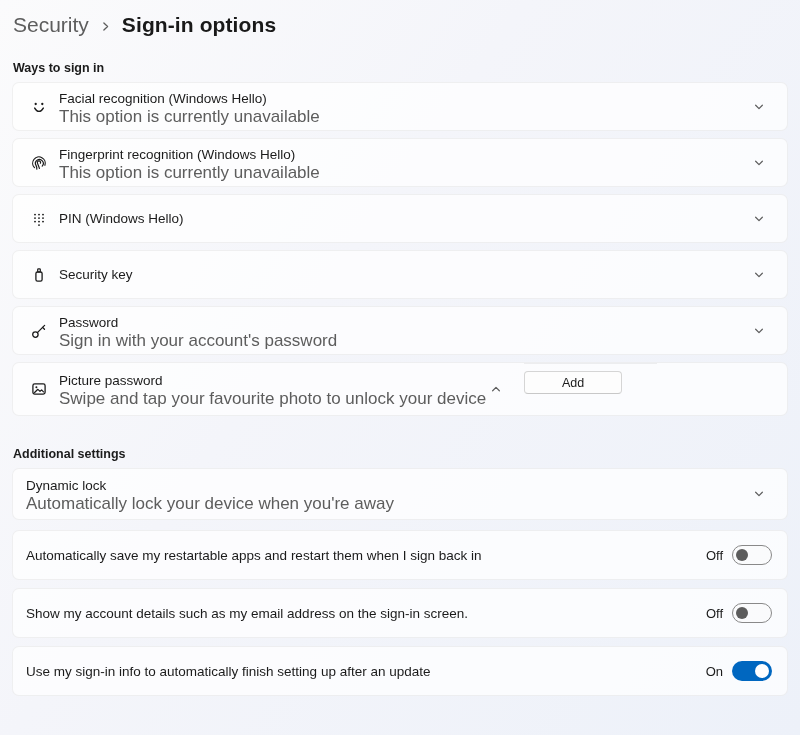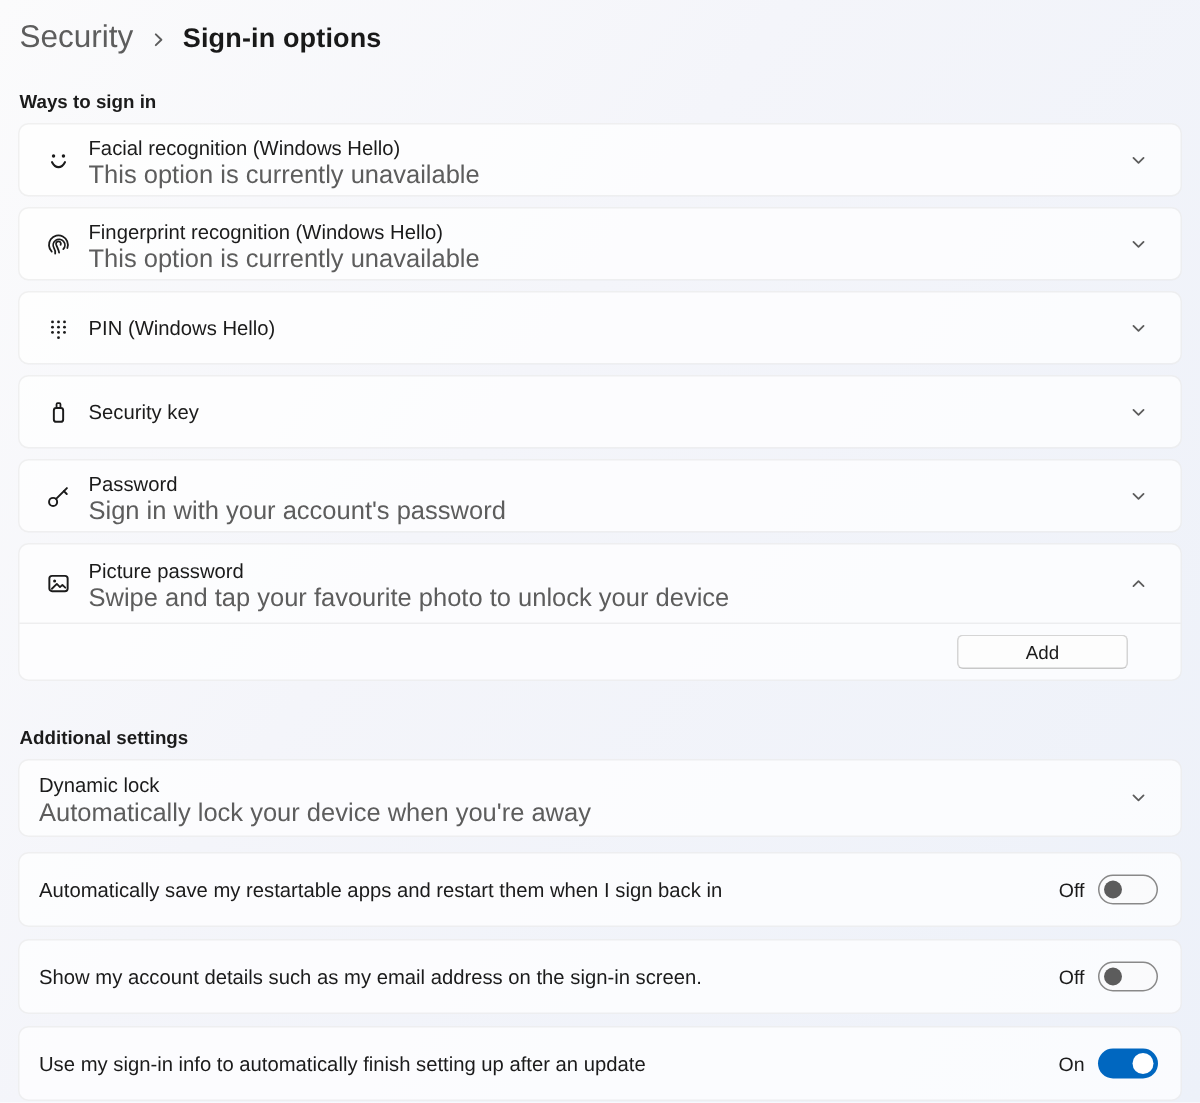--- a/index.html
+++ b/index.html
@@ -9,21 +9,21 @@
     background: linear-gradient(125deg, #fbfbfc 0%, #f4f5fa 40%, #edf1f9 100%);
     color: #1b1b1b;
     -webkit-font-smoothing: antialiased;
   }
   .page { padding: 10px 12px 0 12px; }
 
   
   .breadcrumb { display: flex; align-items: center; padding-left: 1px; height: 30px; }
   .crumb-parent { font-size: 21px; font-weight: 400; color: #5d5d5d; cursor: pointer; }
   .crumb-sep { display: flex; align-items: center; margin: 2px 10px 0 10px; }
-  .crumb-current { font-size: 18px; font-weight: 600; color: #191919; letter-spacing: 0.1px; text-align: center; }
+  .crumb-current { font-size: 21px; font-weight: 600; color: #191919; letter-spacing: 0.1px; text-align: center; }
 
   
   .section-label { font-size: 12.5px; font-weight: 600; color: #1b1b1b; margin: 21px 0 7px 1px; }
   .section-label.second { margin-top: 31px; }
 
   
   .card {
     background: rgba(255,255,255,0.72);
     border: 1px solid rgba(0,0,0,0.055);
     border-radius: 7px;
@@ -37,25 +37,25 @@
   .toggle-row { height: 50px; padding: 0 15px 0 13px; margin-bottom: 8px; }
 
   .icon-cell { width: 20px; height: 20px; flex: 0 0 20px; display: flex; align-items: center; justify-content: center; }
   .texts { display: flex; flex-direction: column; justify-content: center; margin-left: 10px; flex: 1 1 auto; min-width: 0; }
   .texts.noicon { margin-left: 0; }
   .row-title { font-size: 13.5px; line-height: 18px; color: #1b1b1b; }
   .row-sub { font-size: 17px; line-height: 15px; color: #5d5d5d; margin-top: 1px; }
   .chev { flex: 0 0 auto; display: flex; align-items: center; justify-content: center; width: 20px; height: 20px; }
 
   
-  .card.expander-open { flex-direction: column; align-items: stretch; padding: 0; }
+  .card.expander-open { flex-direction: row; align-items: stretch; padding: 0; }
   .expander-head { display: flex; align-items: center; height: 52px; padding: 0 18px 0 16px; cursor: pointer; }
   .expander-body { border-top: 1px solid rgba(0,0,0,0.06); height: 38px; display: flex; align-items: center; justify-content: flex-end; padding-right: 35px; }
   .btn {
-    width: 114px; height: 23px;
+    width: 98px; height: 23px;
     background: #fdfdfd;
     border: 1px solid #d5d5d5;
     border-bottom-color: #c8c8c8;
     border-radius: 4px;
     font-size: 12.5px; color: #1b1b1b;
     font-family: inherit;
     display: flex; align-items: center; justify-content: center;
     cursor: pointer;
   }
 

